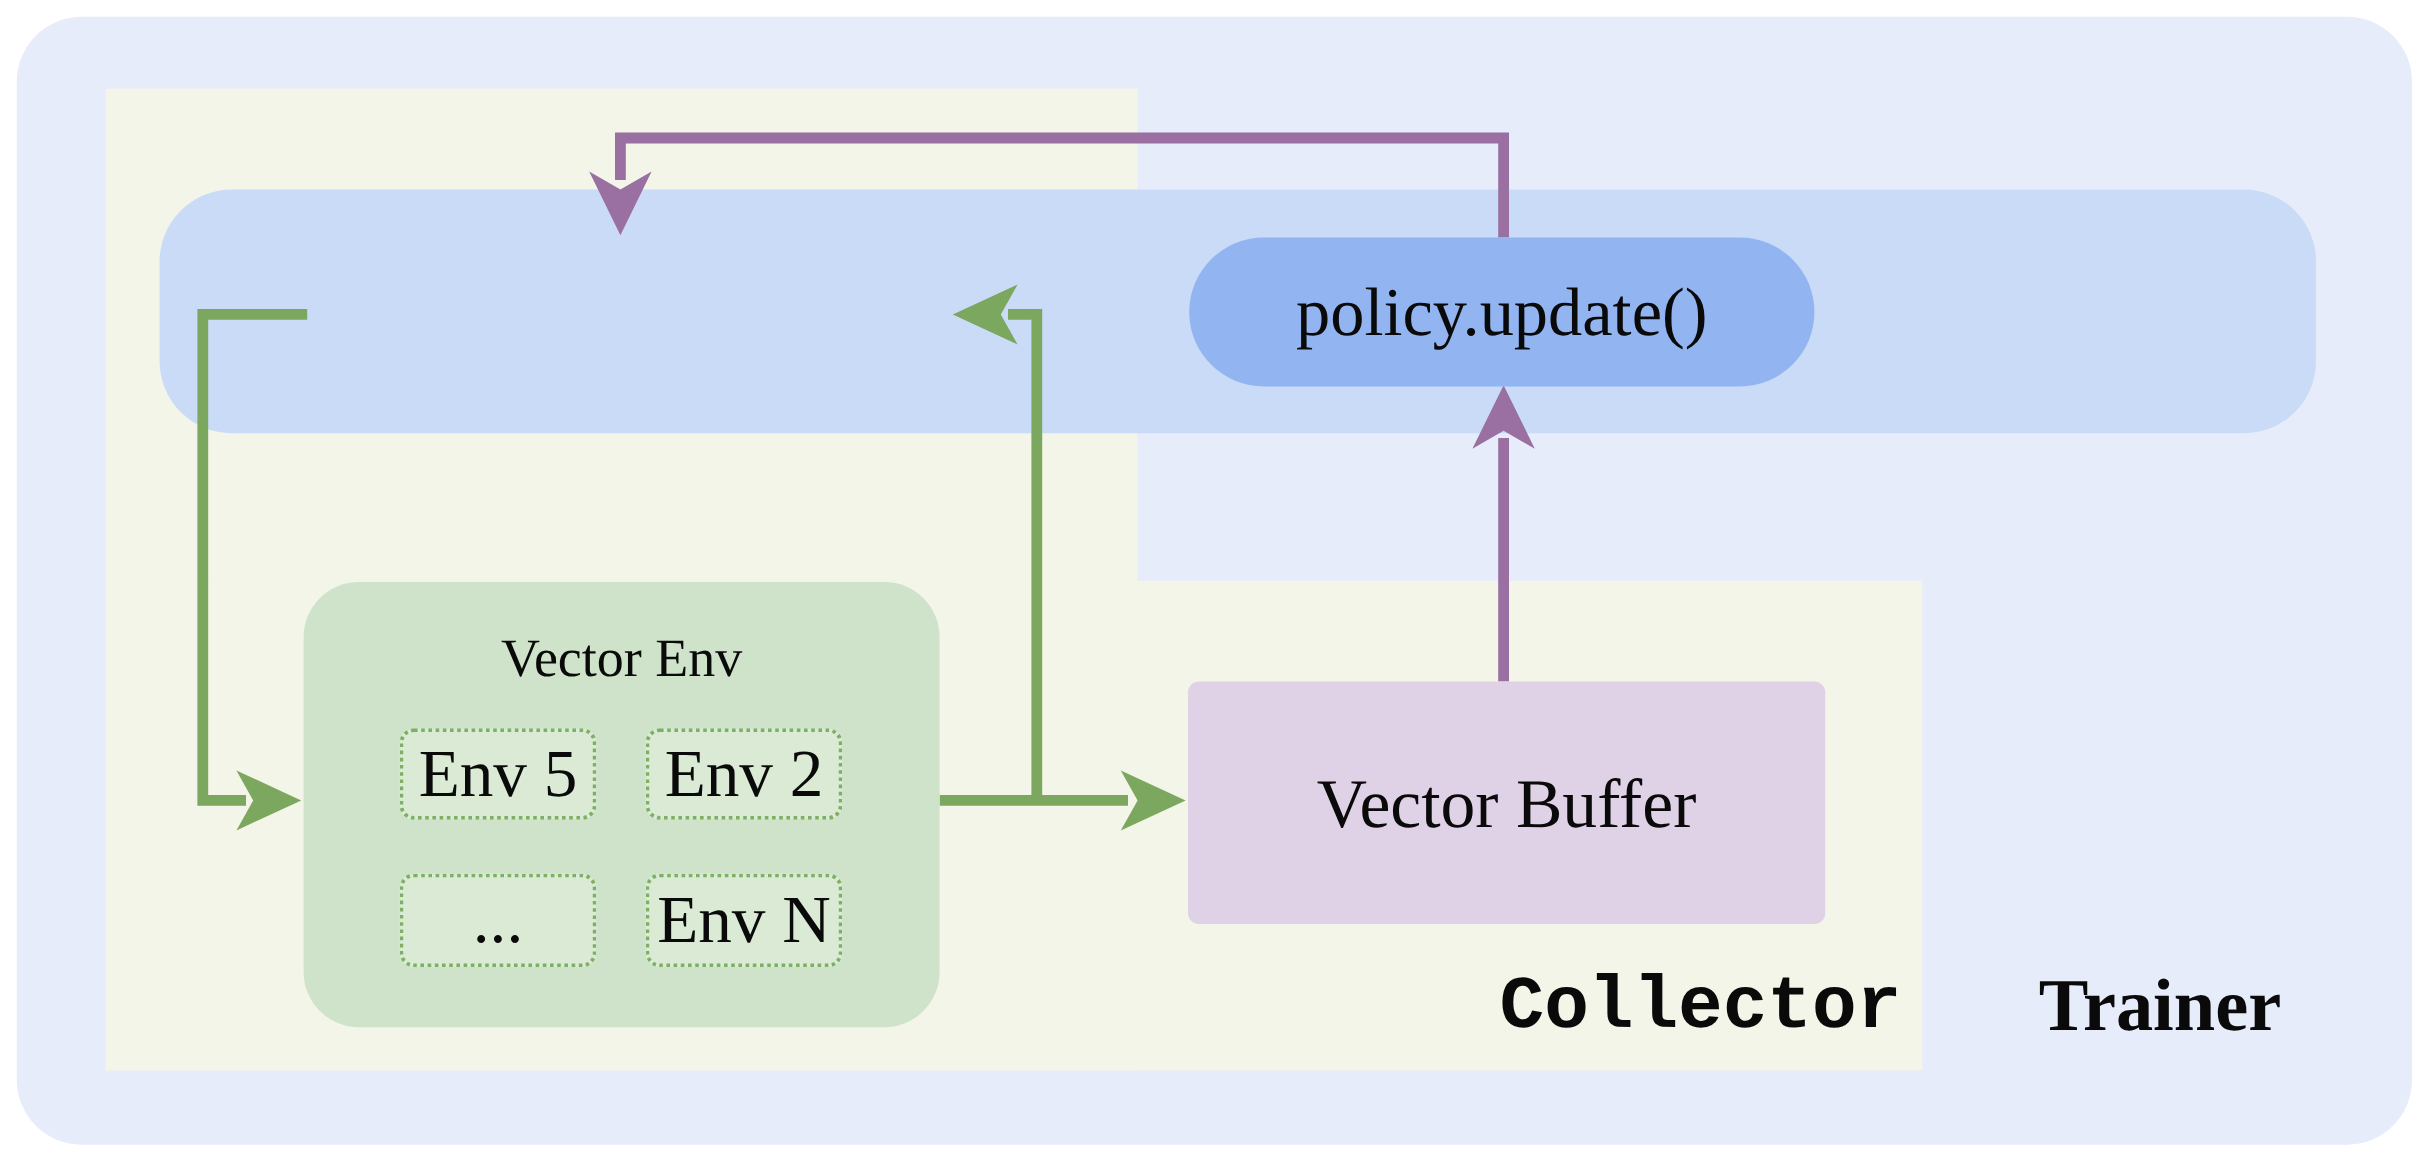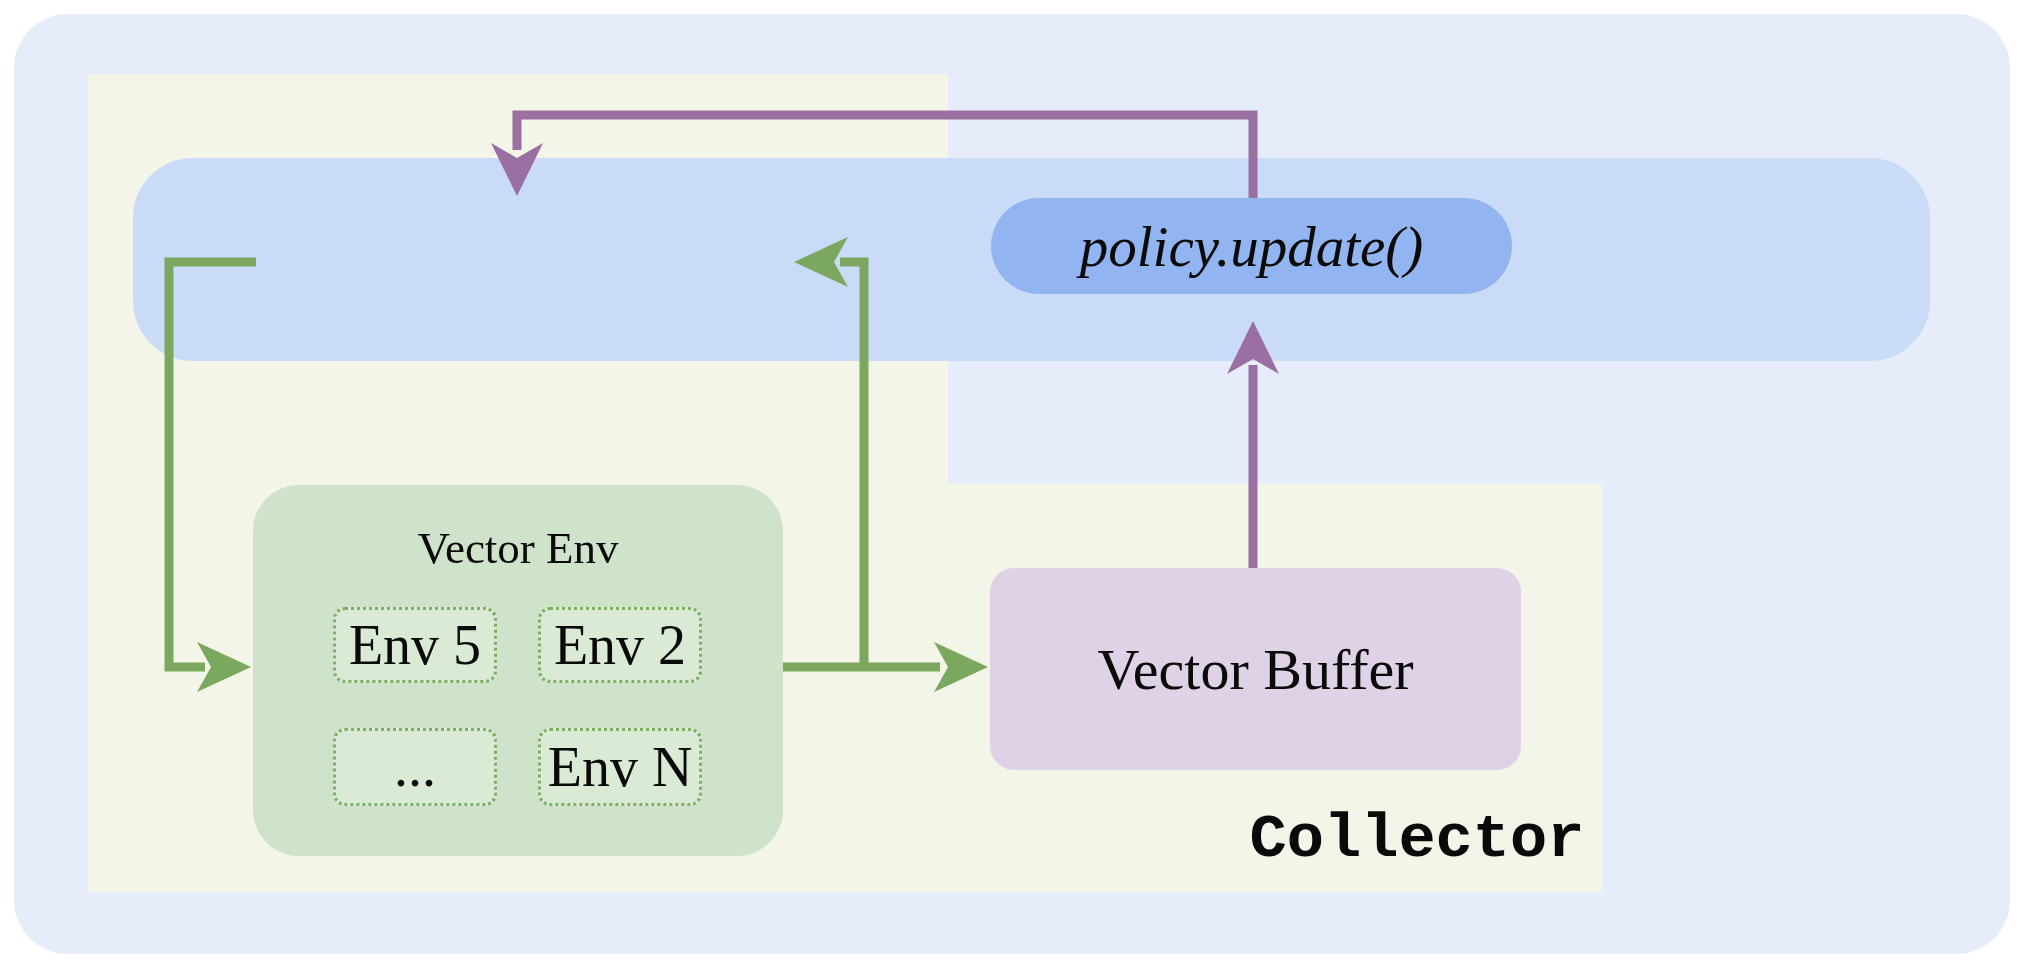--- a/index.html
+++ b/index.html
@@ -48,21 +48,21 @@
     border-radius:60px;
   }
   .pill{
     background:var(--pill-bg);
     border-radius:62px;
     display:flex;align-items:center;justify-content:center;
     font-size:57px;
     white-space:nowrap;
   }
   .pill-forward{left:256px;top:198px;width:536px;height:124px;}
-  .pill-update{left:991px;top:198px;width:521px;height:96px;font-style:italic;}
+  .pill-update{left:991px;top:198px;width:521px;height:124px;}
   .region-label{
     font-weight:700;font-size:62px;white-space:nowrap;
     transform:translate(-50%,-50%);
   }
   .label-policy{left:1762px;top:285px;}
   .label-collector{left:1417px;top:839px;font-family:Liberation Mono, monospace;}
   .label-trainer{left:1800px;top:839px;}
   .vector-env-box{
     left:253px;top:485px;width:530px;height:371px;
     background:var(--env-box-bg);
@@ -80,21 +80,21 @@
     display:flex;align-items:center;justify-content:center;
     font-size:56px;white-space:nowrap;
   }
   .env-1{left:333px;top:607px;width:164px;height:76px;}
   .env-2{left:538px;top:607px;width:164px;height:76px;}
   .env-dots{left:333px;top:728px;width:164px;height:78px;}
   .env-n{left:538px;top:728px;width:164px;height:78px;}
   .vector-buffer-box{
     left:990px;top:568px;width:531px;height:202px;
     background:var(--buffer-bg);
-    border-radius:24px;
+    border-radius:9px;
     display:flex;align-items:center;justify-content:center;
     font-size:58px;white-space:nowrap;
   }
   .arrow-layer{
     left:0;top:0;width:2020px;height:965px;
     pointer-events:none;
   }
   .arrow-layer path.green{stroke:var(--green-arrow);stroke-width:9;fill:none;}
   .arrow-layer polygon.green{fill:var(--green-arrow);}
   .arrow-layer path.purple{stroke:var(--purple-arrow);stroke-width:9;fill:none;}
@@ -156,14 +156,15 @@
   </div>
   <div class="abs env-item env-n">
     <span>Env N</span>
   </div>
 
   <div class="abs vector-buffer-box">
     <span>Vector Buffer</span>
   </div>
 
   <div class="abs region-label label-collector">Collector</div>
+  <div class="abs region-label label-trainer">Trainer</div>
 
 </div>
 
 </body></html>

